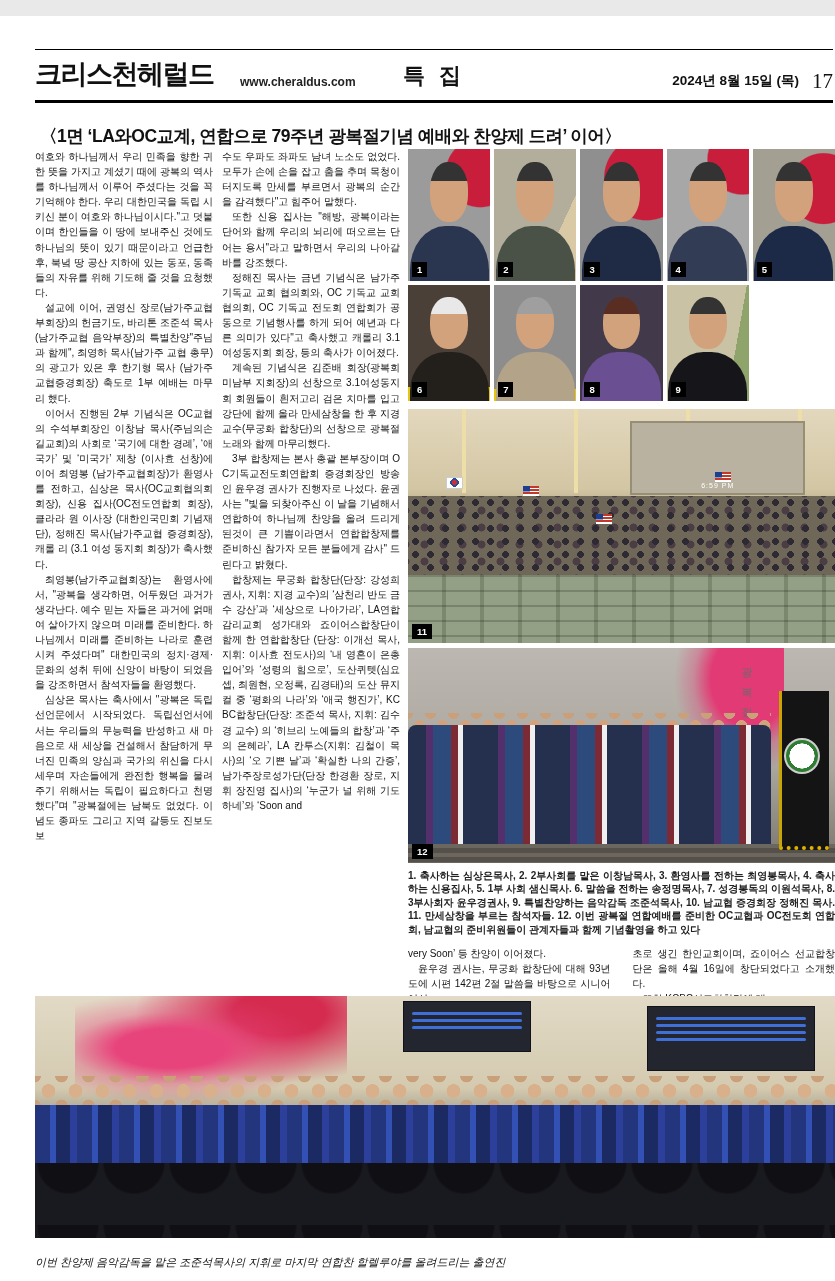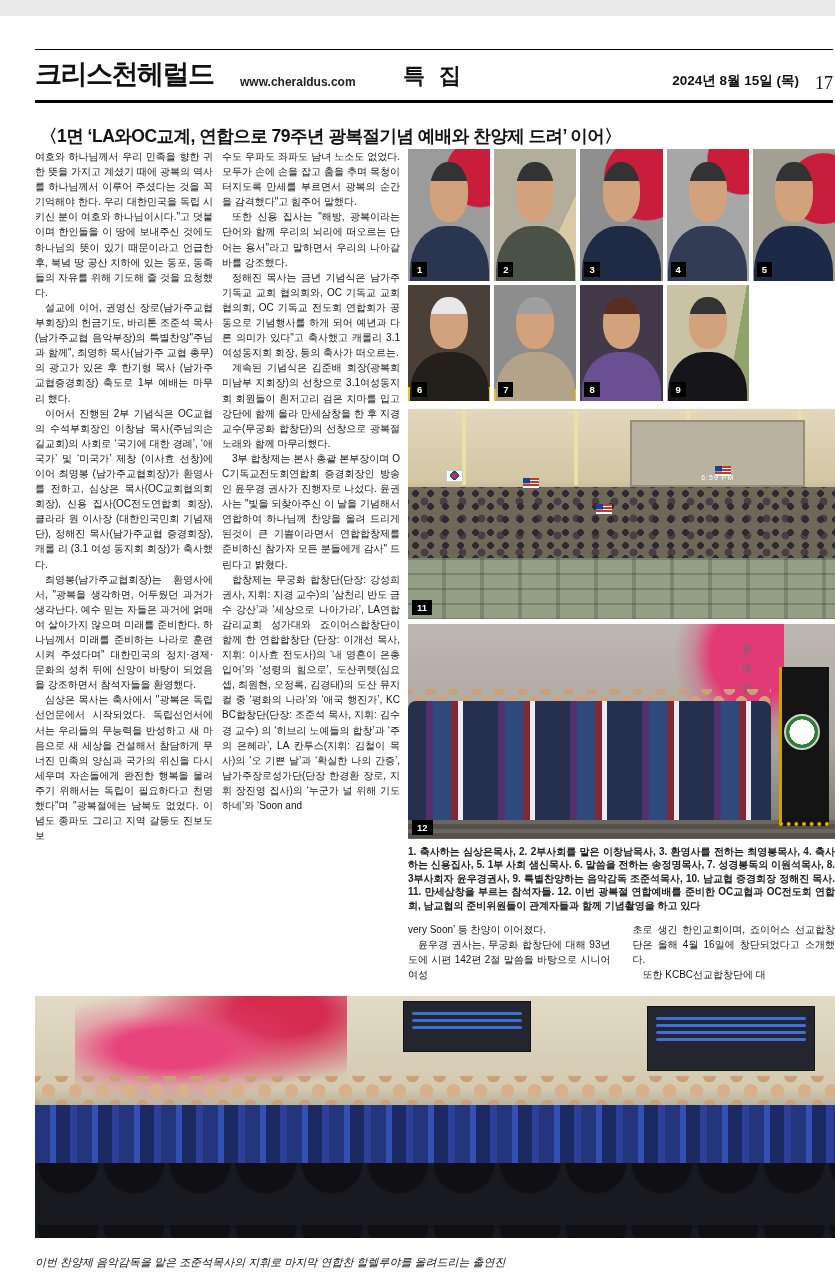--- a/index.html
+++ b/index.html
@@ -7,21 +7,21 @@
         font-family:"Liberation Sans","DejaVu Sans",sans-serif;color:#111;overflow:hidden;padding-left:12px;}
   .rule{position:absolute;left:35px;width:798px;background:#000;}
   .rule-thin{top:33px;height:1px;}
   .rule-thick{top:84px;height:3px;}
   
   .hdr{position:absolute;left:35px;top:42px;width:798px;height:40px;}
   .logo{position:absolute;left:0;bottom:6px;font-size:27px;font-weight:900;letter-spacing:-1.5px;}
   .site{position:absolute;left:205px;bottom:9px;font-size:12px;font-weight:bold;color:#222;}
   .section{position:absolute;left:0;right:0;bottom:7px;text-align:center;font-size:22px;font-weight:900;letter-spacing:4px;}
   .dateline{position:absolute;right:34px;bottom:8px;font-size:13.5px;font-weight:bold;white-space:nowrap;}
-  .pageno{position:absolute;right:0;bottom:4px;font-family:"Liberation Serif","DejaVu Serif",serif;font-size:18px;font-weight:normal;}
+  .pageno{position:absolute;right:0;bottom:4px;font-family:"Liberation Serif","DejaVu Serif",serif;font-size:21px;font-weight:normal;}
   
   .headline{position:absolute;left:40px;top:96px;width:760px;font-size:17.5px;font-weight:800;letter-spacing:-.5px;}
   
   .col{position:absolute;top:133px;overflow:hidden;}
   .col p{margin:0;font-size:10px;line-height:15.1px;text-align:justify;word-break:break-all;}
   .col p.ind,.bc p.ind{text-indent:10px;}
   .col1{left:35px;width:178px;height:815px;}
   .col2{left:222px;width:178px;height:842px;}
   
   .right-block{position:absolute;left:408px;top:133px;width:427px;}
@@ -37,21 +37,21 @@
   .ph4{background:radial-gradient(circle at 92% 8%,#c81e3c 0 24%,transparent 25%),#a7a7a7;--suit:#323c55;}
   .ph5{background:radial-gradient(circle at 86% 30%,#c81e3c 0 30%,transparent 31%),#a39f93;--suit:#1d2a47;}
   .ph6{background:linear-gradient(180deg,#4a4038 0 88%,#e5c512 88%);--hair:#e8e8e8;--suit:#23201c;}
   .ph7{background:linear-gradient(180deg,#8d8d8d 0 90%,#e5c512 90%);--hair:#9f9f9f;--suit:#b3a388;}
   .ph8{background:#423a4a;--hair:#5a2d22;--suit:#6a4f93;}
   .ph9{background:linear-gradient(100deg,#c9c2a4 78%,#8ea46b 78%);--suit:#15151a;}
   .ph10{background:#b7b2a4;--hair:#8f8f8f;--suit:#202e4e;}
   .badge{position:absolute;left:4px;bottom:4px;z-index:6;background:#000;color:#fff;
     font-size:9.5px;font-weight:bold;line-height:1;padding:3px 5px;}
   
-  .photo11{position:relative;height:210px;margin-top:8px;overflow:hidden;
+  .photo11{position:relative;height:234px;margin-top:8px;overflow:hidden;
     background:linear-gradient(180deg,#e3d8bd 0%,#d3c6a4 34%,#9a9077 52%,#847d68 70%,#747c66 100%);}
   .p11-lights{position:absolute;left:0;right:0;top:0;height:36%;
     background:repeating-linear-gradient(90deg,transparent 0 54px,#eedfa9 54px 58px,transparent 58px 112px);}
   .p11-screen{position:absolute;right:7%;top:5%;width:40%;height:30%;background:#b9b2a1;
     border:2px solid #968f76;display:flex;align-items:flex-end;justify-content:center;}
   .p11-screen span{font-size:7px;color:#fff;margin-bottom:4px;letter-spacing:1px;}
   .p11-crowd{position:absolute;left:0;right:0;top:37%;height:36%;background-color:#6f6758;
     background-image:radial-gradient(circle,#2e2a33 34%,transparent 36%),radial-gradient(circle,#4a3d44 30%,transparent 33%);
     background-size:15px 13px,19px 17px;background-position:0 0,7px 6px;}
   .p11-chairs{position:absolute;left:0;right:0;bottom:0;height:29%;
@@ -130,21 +130,21 @@
     <p>여호와 하나님께서 우리 민족을 향한 귀한 뜻을 가지고 계셨기 때에 광복의 역사를 하나님께서 이루어 주셨다는 것을 꼭 기억해야 한다. 우리 대한민국을 독립 시키신 분이 여호와 하나님이시다."고 덧붙이며 한인들을 이 땅에 보내주신 것에도 하나님의 뜻이 있기 때문이라고 언급한 후, 북녘 땅 공산 치하에 있는 동포, 동족들의 자유를 위해 기도해 줄 것을 요청했다.</p>
     <p class="ind">설교에 이어, 권영신 장로(남가주교협부회장)의 헌금기도, 바리톤 조준석 목사(남가주교협 음악부장)의 특별찬양"주님과 함께", 최영하 목사(남가주 교협 총무)의 광고가 있은 후 한기형 목사 (남가주교협증경회장) 축도로 1부 예배는 마무리 했다.</p>
     <p class="ind">이어서 진행된 2부 기념식은 OC교협의 수석부회장인 이창남 목사(주님의손길교회)의 사회로 ‘국기에 대한 경례’, ‘애국가’ 및 ‘미국가’ 제창 (이사효 선창)에 이어 최영봉 (남가주교협회장)가 환영사를 전하고, 심상은 목사(OC교회협의회 회장), 신용 집사(OC전도연합회 회장), 클라라 원 이사장 (대한인국민회 기념재단), 정해진 목사(남가주교협 증경회장), 캐롤 리 (3.1 여성 동지회 회장)가 축사했다.</p>
     <p class="ind">최영봉(남가주교협회장)는 환영사에서, "광복을 생각하면, 어두웠던 과거가 생각난다. 예수 믿는 자들은 과거에 얽매여 살아가지 않으며 미래를 준비한다. 하나님께서 미래를 준비하는 나라로 훈련시켜 주셨다며" 대한민국의 정치·경제·문화의 성취 뒤에 신앙이 바탕이 되었음을 강조하면서 참석자들을 환영했다.</p>
     <p class="ind">심상은 목사는 축사에서 "광복은 독립선언문에서 시작되었다. 독립선언서에서는 우리들의 무능력을 반성하고 새 마음으로 새 세상을 건설해서 참담하게 무너진 민족의 양심과 국가의 위신을 다시 세우며 자손들에게 완전한 행복을 물려주기 위해서는 독립이 필요하다고 천명했다"며 "광복절에는 남북도 없었다. 이념도 종파도 그리고 지역 갈등도 진보도 보</p>
   </div>
 
   <div class="col col2">
     <p>수도 우파도 좌파도 남녀 노소도 없었다. 모두가 손에 손을 잡고 춤을 추며 목청이 터지도록 만세를 부르면서 광복의 순간을 감격했다"고 힘주어 말했다.</p>
     <p class="ind">또한 신용 집사는 "해방, 광복이라는 단어와 함께 우리의 뇌리에 떠오르는 단어는 용서"라고 말하면서 우리의 나아갈 바를 강조했다.</p>
-    <p class="ind">정해진 목사는 금년 기념식은 남가주 기독교 교회 협의회와, OC 기독교 교회 협의회, OC 기독교 전도회 연합회가 공동으로 기념행사를 하게 되어 예년과 다른 의미가 있다"고 축사했고 캐롤리 3.1여성동지회 회장, 등의 축사가 떠오르는.</p>
+    <p class="ind">정해진 목사는 금년 기념식은 남가주 기독교 교회 협의회와, OC 기독교 교회 협의회, OC 기독교 전도회 연합회가 공동으로 기념행사를 하게 되어 예년과 다른 의미가 있다"고 축사했고 캐롤리 3.1여성동지회 회장, 등의 축사가 이어졌다.</p>
     <p class="ind">계속된 기념식은 김준배 회장(광복회 미남부 지회장)의 선창으로 3.1여성동지회 회원들이 흰저고리 검은 치마를 입고 강단에 함께 올라 만세삼창을 한 후 지경 교수(무궁화 합창단)의 선창으로 광복절 노래와 함께 마무리했다.</p>
     <p class="ind">3부 합창제는 본사 총괄 본부장이며 OC기독교전도회연합회 증경회장인 방송인 윤우경 권사가 진행자로 나섰다. 윤권사는 "빛을 되찾아주신 이 날을 기념해서 연합하여 하나님께 찬양을 올려 드리게 된것이 큰 기쁨이라면서 연합합창제를 준비하신 참가자 모든 분들에게 감사" 드린다고 밝혔다.</p>
     <p class="ind">합창제는 무궁화 합창단(단장: 강성희 권사, 지휘: 지경 교수)의 ‘삼천리 반도 금수 강산’과 ‘세상으로 나아가라’, LA연합감리교회 성가대와 죠이어스합창단이 함께 한 연합합창단 (단장: 이개선 목사, 지휘: 이사효 전도사)의 ‘내 영혼이 은총 입어’와 ‘성령의 힘으로’, 도산퀴텟(심요셉, 최원현, 오정록, 김경태)의 도산 뮤지컬 중 ‘평화의 나라’와 ‘애국 행진가’, KCBC합창단(단장: 조준석 목사, 지휘: 김수경 교수) 의 ‘히브리 노예들의 합창’과 ‘주의 은혜라’, LA 칸투스(지휘: 김철이 목사)의 ‘오 기쁜 날’과 ‘확실한 나의 간증’, 남가주장로성가단(단장 한경환 장로, 지휘 장진영 집사)의 ‘누군가 널 위해 기도하네’와 ‘Soon and</p>
   </div>
 
   <div class="right-block">
     <div class="pgrid">
       <div class="pcell ph1">
           <span class="badge">1</span>
         </div>

